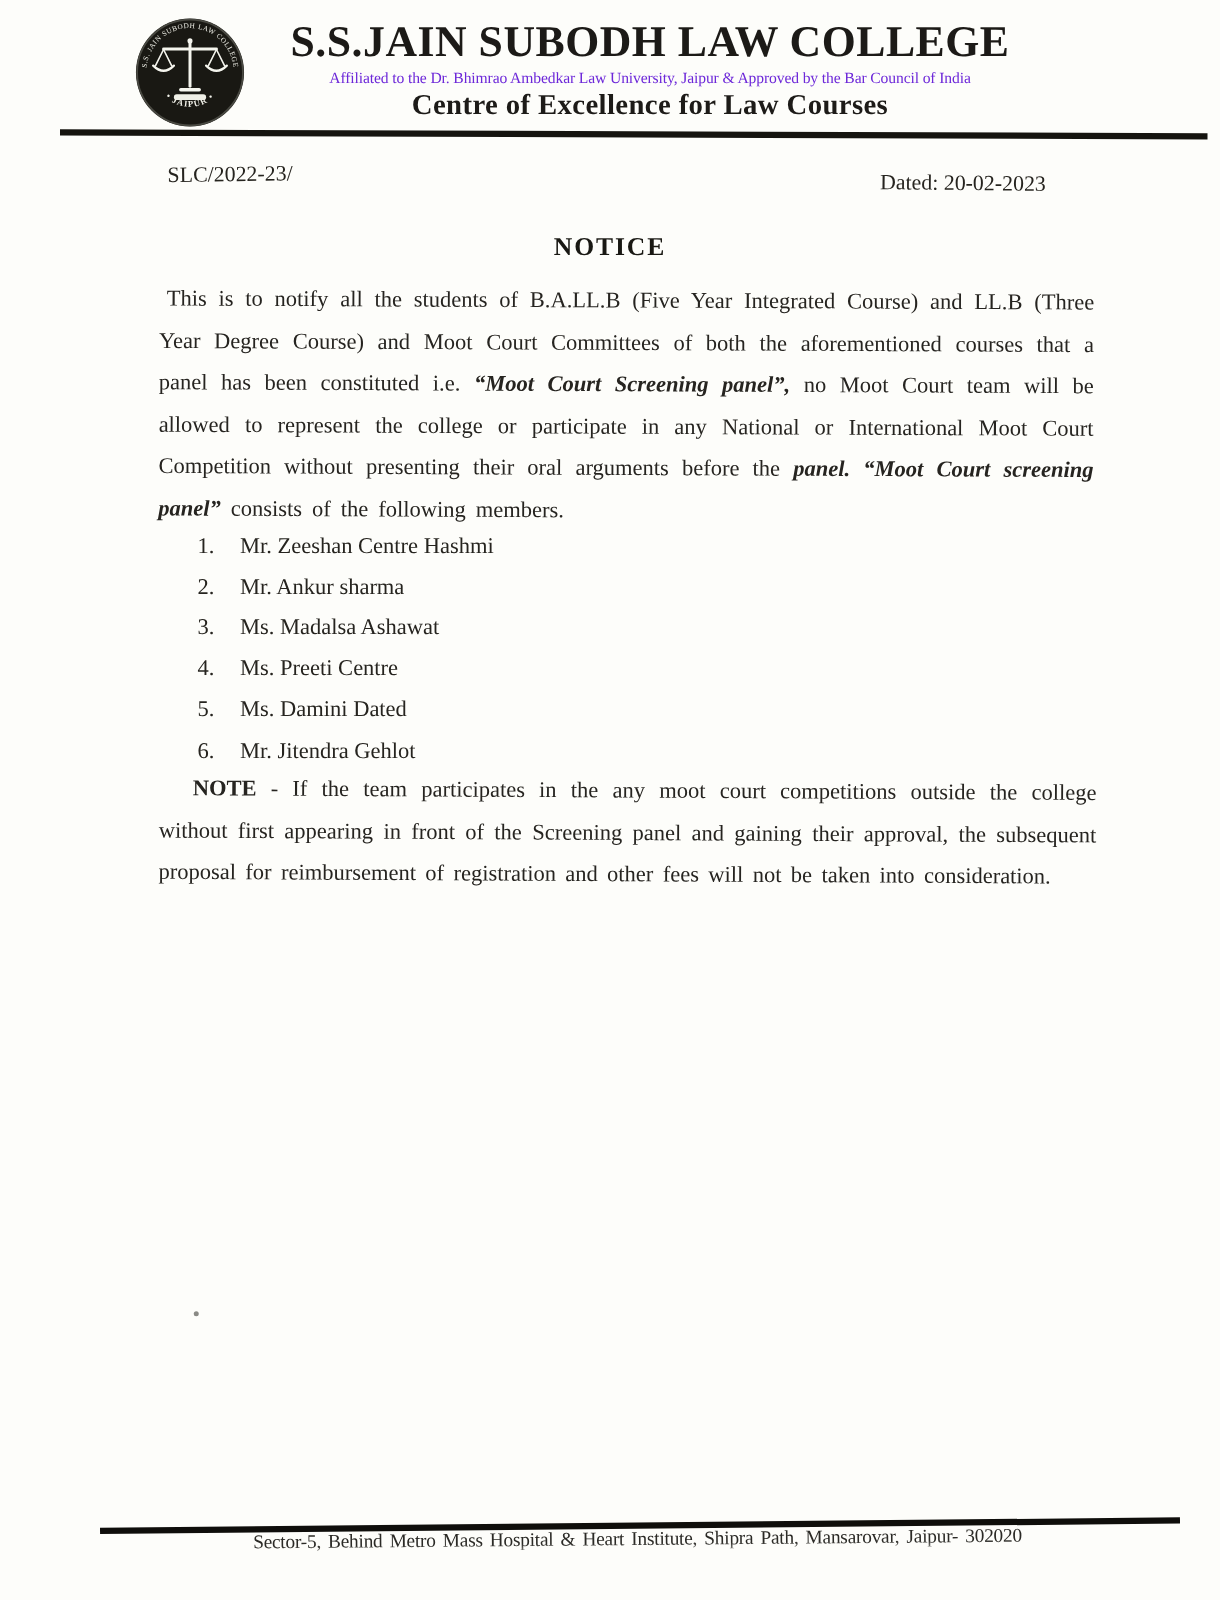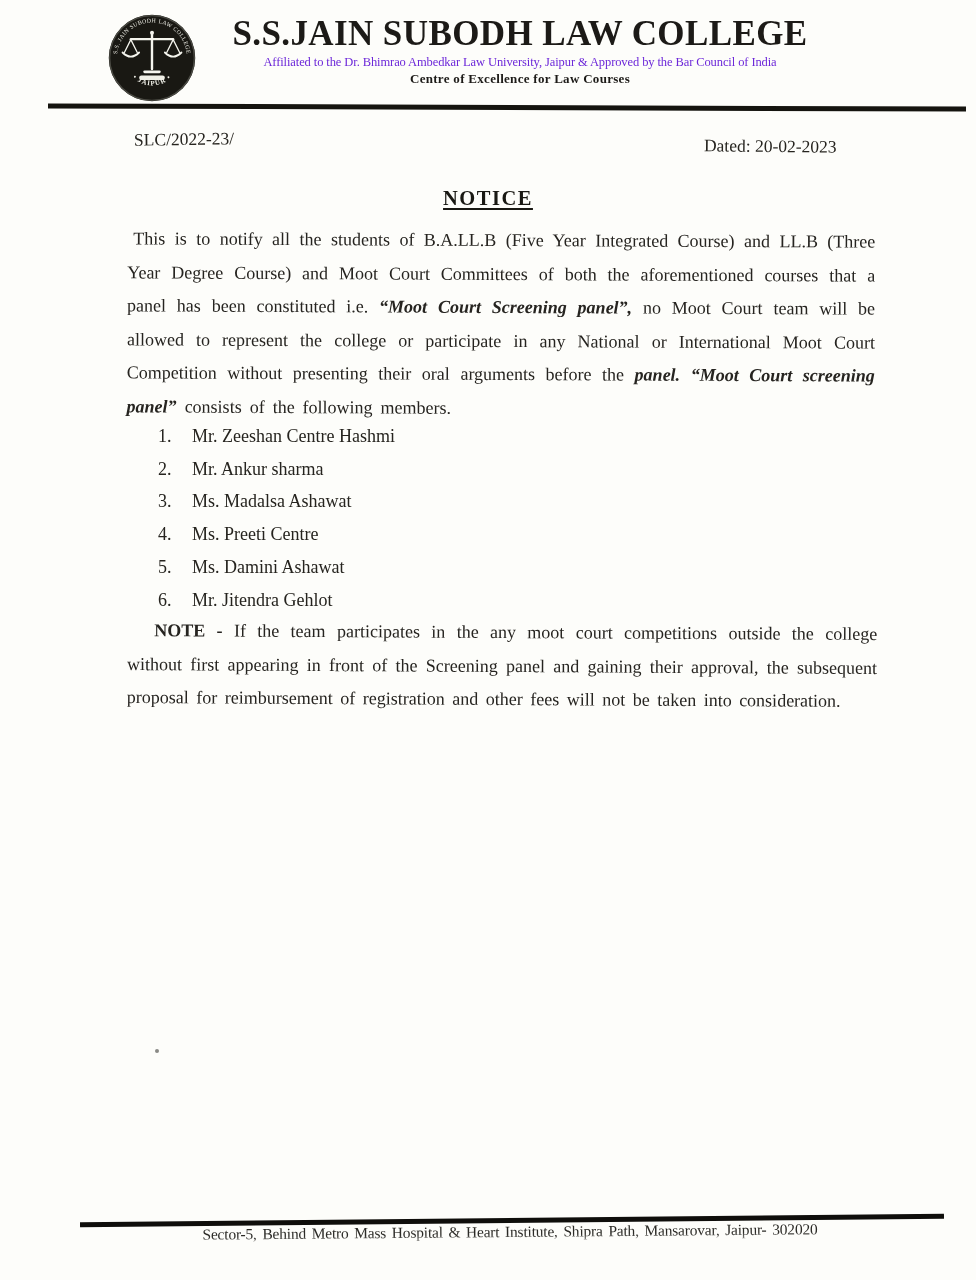--- a/index.html
+++ b/index.html
@@ -14,33 +14,33 @@
   }
   
   .logo{position:absolute;left:106px;top:12px;width:92px;height:92px;}
   .head-text{position:absolute;left:216px;top:16px;width:608px;text-align:center;}
   .college-name{
     margin:0;font-size:35px;font-weight:bold;letter-spacing:.4px;
     line-height:1.05;color:#1c1a17;white-space:nowrap;
   }
   .unit-line{font-size:21px;font-weight:bold;margin-top:5px;color:#201e1a;}
   .affil-line{font-size:12.5px;margin-top:2px;letter-spacing:-.1px;color:#6d28d9;white-space:nowrap;}
-  .tagline{font-size:13px;font-weight:bold;letter-spacing:.3px;margin-top:1px;color:#1d1b18;}
+  .tagline{font-size:23px;font-weight:bold;letter-spacing:.3px;margin-top:1px;color:#1d1b18;}
   .header-rule{
     position:absolute;left:48px;top:105px;width:918px;height:5px;
     background:#15140f;transform:rotate(.2deg);
   }
   
   .ref-number{position:absolute;left:134px;top:129px;font-size:17.5px;transform:rotate(-.8deg);}
   .date-line{position:absolute;left:704px;top:136px;font-size:17.5px;transform:rotate(.6deg);}
   
   .notice-title{
     position:absolute;left:0;right:0;top:187px;margin:0;text-align:center;
     font-size:20.5px;font-weight:bold;letter-spacing:1.5px;
-    text-decoration:underline;text-underline-offset:3px;color:#191813;
+    text-underline-offset:3px;color:#191813;
   }
   .body-para{
     position:absolute;left:127px;top:224px;width:748px;margin:0;
     font-size:18px;line-height:33.5px;text-align:justify;
     word-spacing:3.5px;text-indent:6px;transform:rotate(.25deg);color:#262420;
   }
   .bold-italic{font-weight:bold;font-style:italic;}
   .members-list{
     position:absolute;left:158px;top:420px;margin:0;padding:0;list-style:none;
     font-size:18px;
@@ -136,21 +136,21 @@
       <li>
         <span class="member-number">3.</span>
         <span>Ms. Madalsa Ashawat</span>
       </li>
       <li>
         <span class="member-number">4.</span>
         <span>Ms. Preeti Centre</span>
       </li>
       <li>
         <span class="member-number">5.</span>
-        <span>Ms. Damini Ashawat</span>
+        <span>Ms. Damini Dated</span>
       </li>
       <li>
         <span class="member-number">6.</span>
         <span>Mr. Jitendra Gehlot</span>
       </li>
     </ol>
 
   <p class="note-para">
     <span class="note-label">NOTE</span><span> - If the team participates in the any moot court competitions outside the college without first appearing in front of the Screening panel and gaining their approval, the subsequent proposal for reimbursement of registration and other fees will not be taken into consideration.</span>
   </p>

